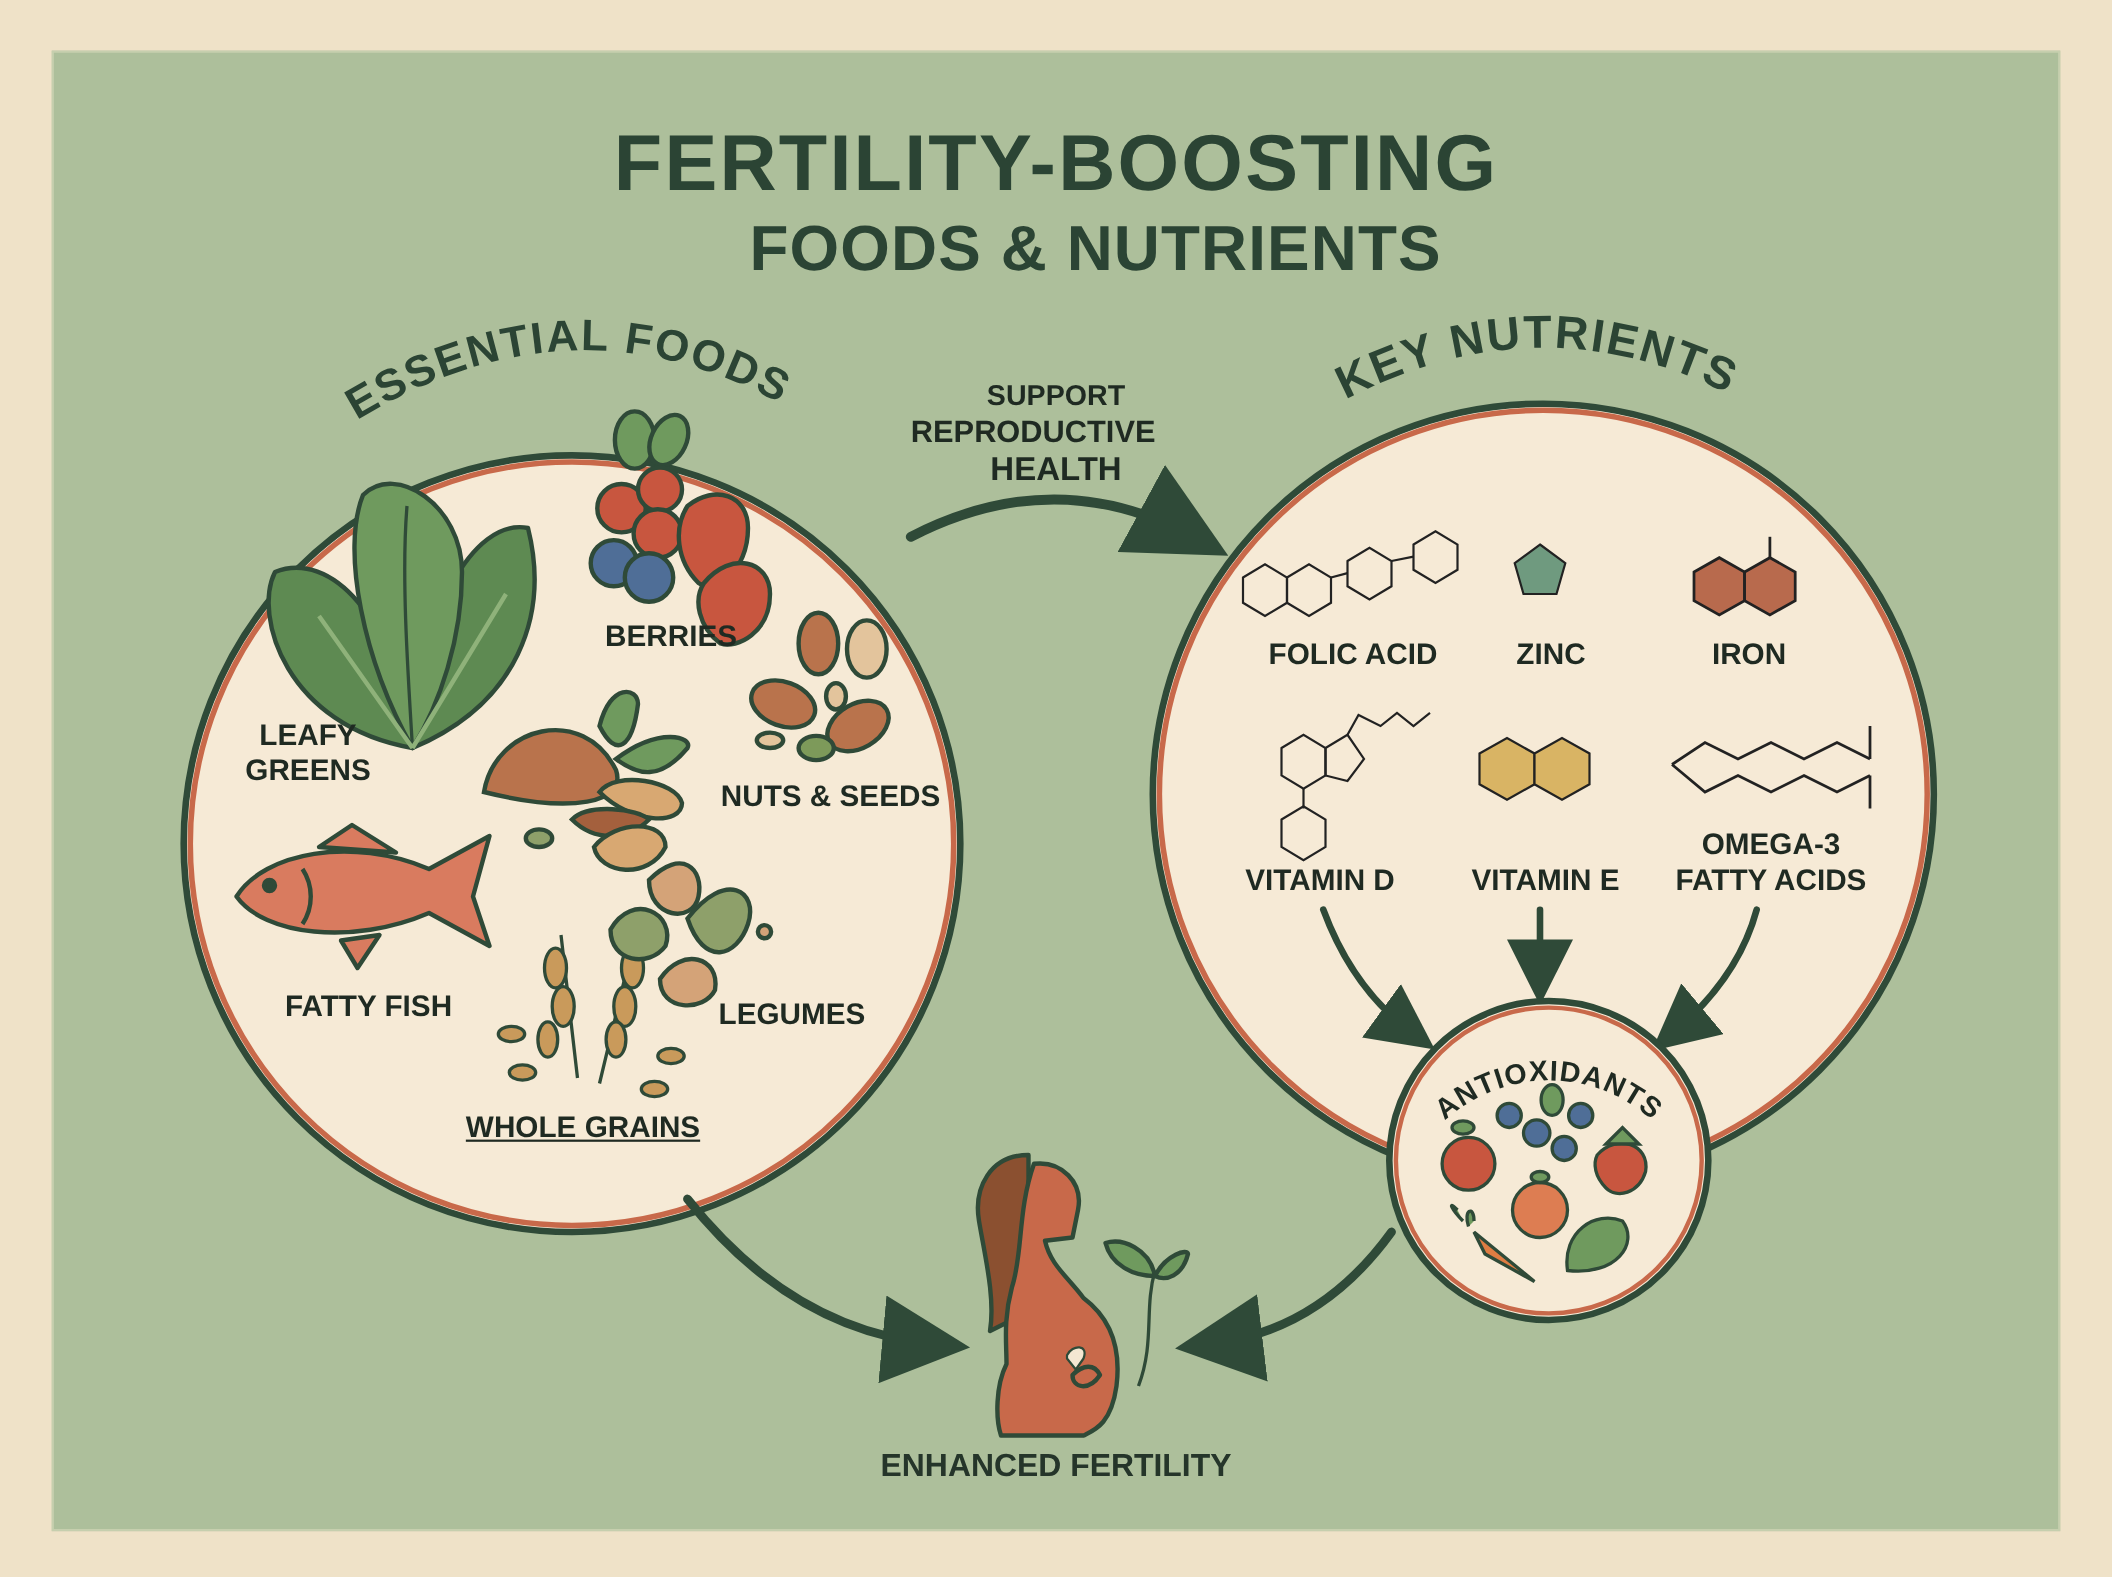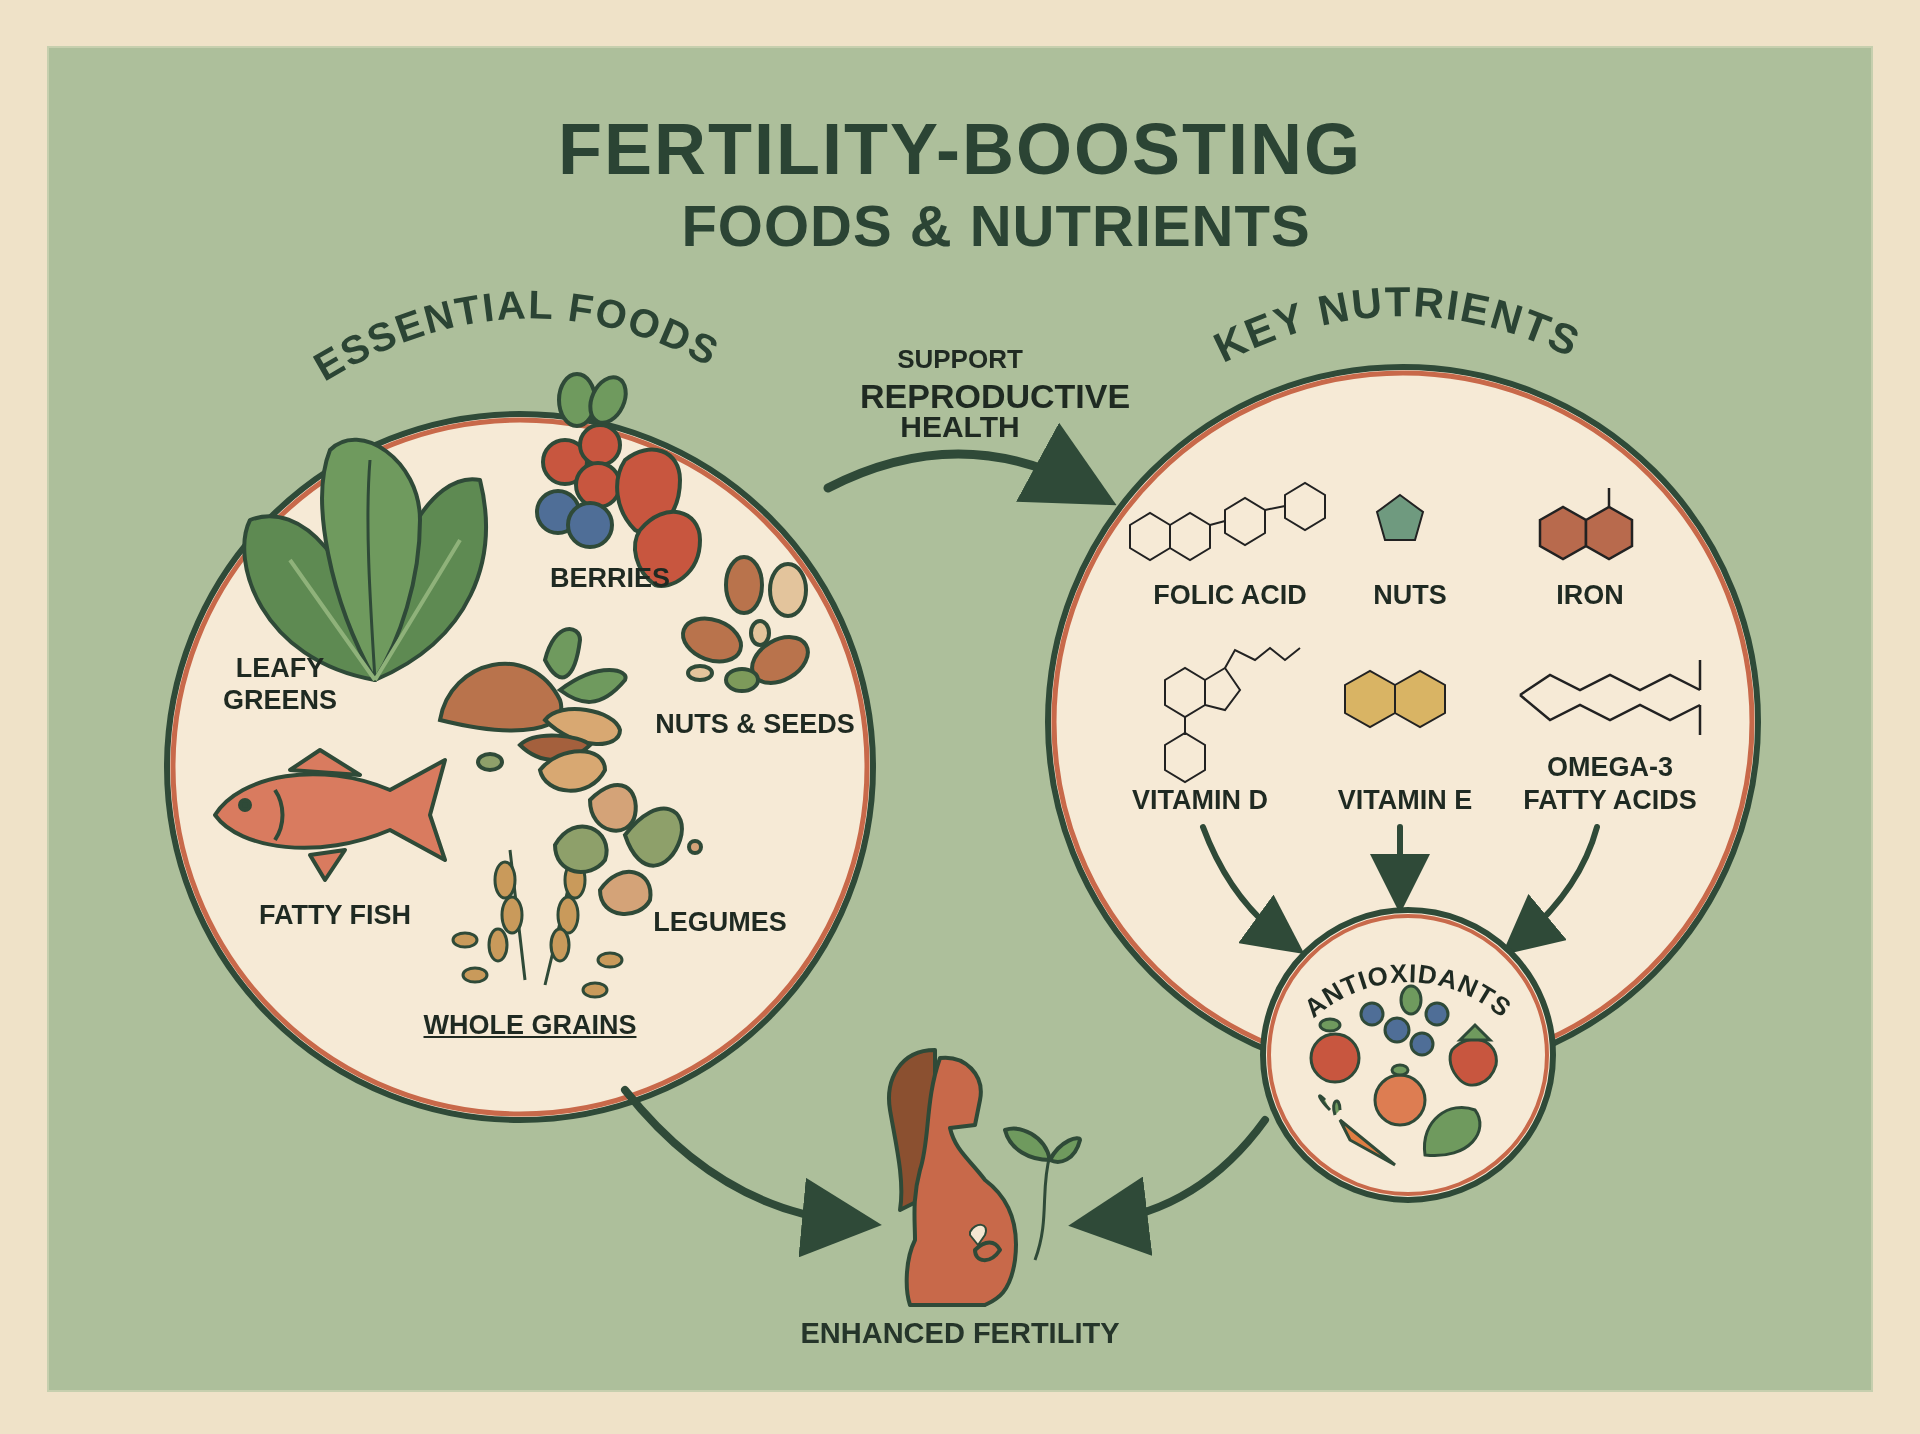--- a/index.html
+++ b/index.html
@@ -196,32 +196,32 @@
     <path d="M1035 1260 C1050 1220 1040 1190 1050 1155" fill="none" stroke-width="3"></path>
     <path d="M1050 1160 C1045 1135 1020 1125 1005 1130 C1010 1150 1030 1160 1050 1160Z" fill="#6f9a5e"></path>
     <path d="M1050 1160 C1060 1140 1080 1135 1080 1140 C1075 1160 1060 1165 1050 1160Z" fill="#6f9a5e"></path>
   </g>
 </svg>
 
 <div class="t" style="left:0;width:1920px;top:108px;font-size:72px;letter-spacing:2px;">FERTILITY-BOOSTING</div>
 <div class="t" style="left:0;width:1920px;top:192px;font-size:58px;padding-left:36px;">FOODS &amp; NUTRIENTS</div>
 
 <div class="t" style="left:860px;width:200px;top:344px;font-size:26px;color:#1f2a22;letter-spacing:0;">SUPPORT</div>
-<div class="t" style="left:860px;width:200px;top:377px;font-size:34px;color:#1f2a22;letter-spacing:0;">REPRODUCTIVE</div>
+<div class="t" style="left:828px;width:200px;top:377px;font-size:28px;color:#1f2a22;letter-spacing:0;">REPRODUCTIVE</div>
 <div class="t" style="left:860px;width:200px;top:410px;font-size:30px;color:#1f2a22;letter-spacing:0;">HEALTH</div>
 
 <div class="lbl" style="left:220px;width:120px;top:653px;">LEAFY</div>
 <div class="lbl" style="left:220px;width:120px;top:685px;">GREENS</div>
 <div class="lbl" style="left:540px;width:140px;top:563px;">BERRIES</div>
 <div class="lbl" style="left:655px;width:200px;top:709px;">NUTS &amp; SEEDS</div>
 <div class="lbl" style="left:250px;width:170px;top:900px;">FATTY FISH</div>
 <div class="lbl" style="left:645px;width:150px;top:907px;">LEGUMES</div>
 <div class="lbl" style="left:420px;width:220px;top:1010px;text-decoration:underline;">WHOLE GRAINS</div>
 
 <div class="lbl" style="left:1130px;width:200px;top:580px;">FOLIC ACID</div>
-<div class="lbl" style="left:1360px;width:100px;top:580px;">NUTS</div>
+<div class="lbl" style="left:1360px;width:100px;top:580px;">ZINC</div>
 <div class="lbl" style="left:1540px;width:100px;top:580px;">IRON</div>
 <div class="lbl" style="left:1110px;width:180px;top:785px;">VITAMIN D</div>
 <div class="lbl" style="left:1315px;width:180px;top:785px;">VITAMIN E</div>
 <div class="lbl" style="left:1515px;width:190px;top:752px;">OMEGA-3</div>
 <div class="lbl" style="left:1515px;width:190px;top:785px;">FATTY ACIDS</div>
 
 <div class="lbl" style="left:760px;width:400px;top:1318px;font-size:29px;color:#25352a;">ENHANCED FERTILITY</div>
 
 </body></html>

